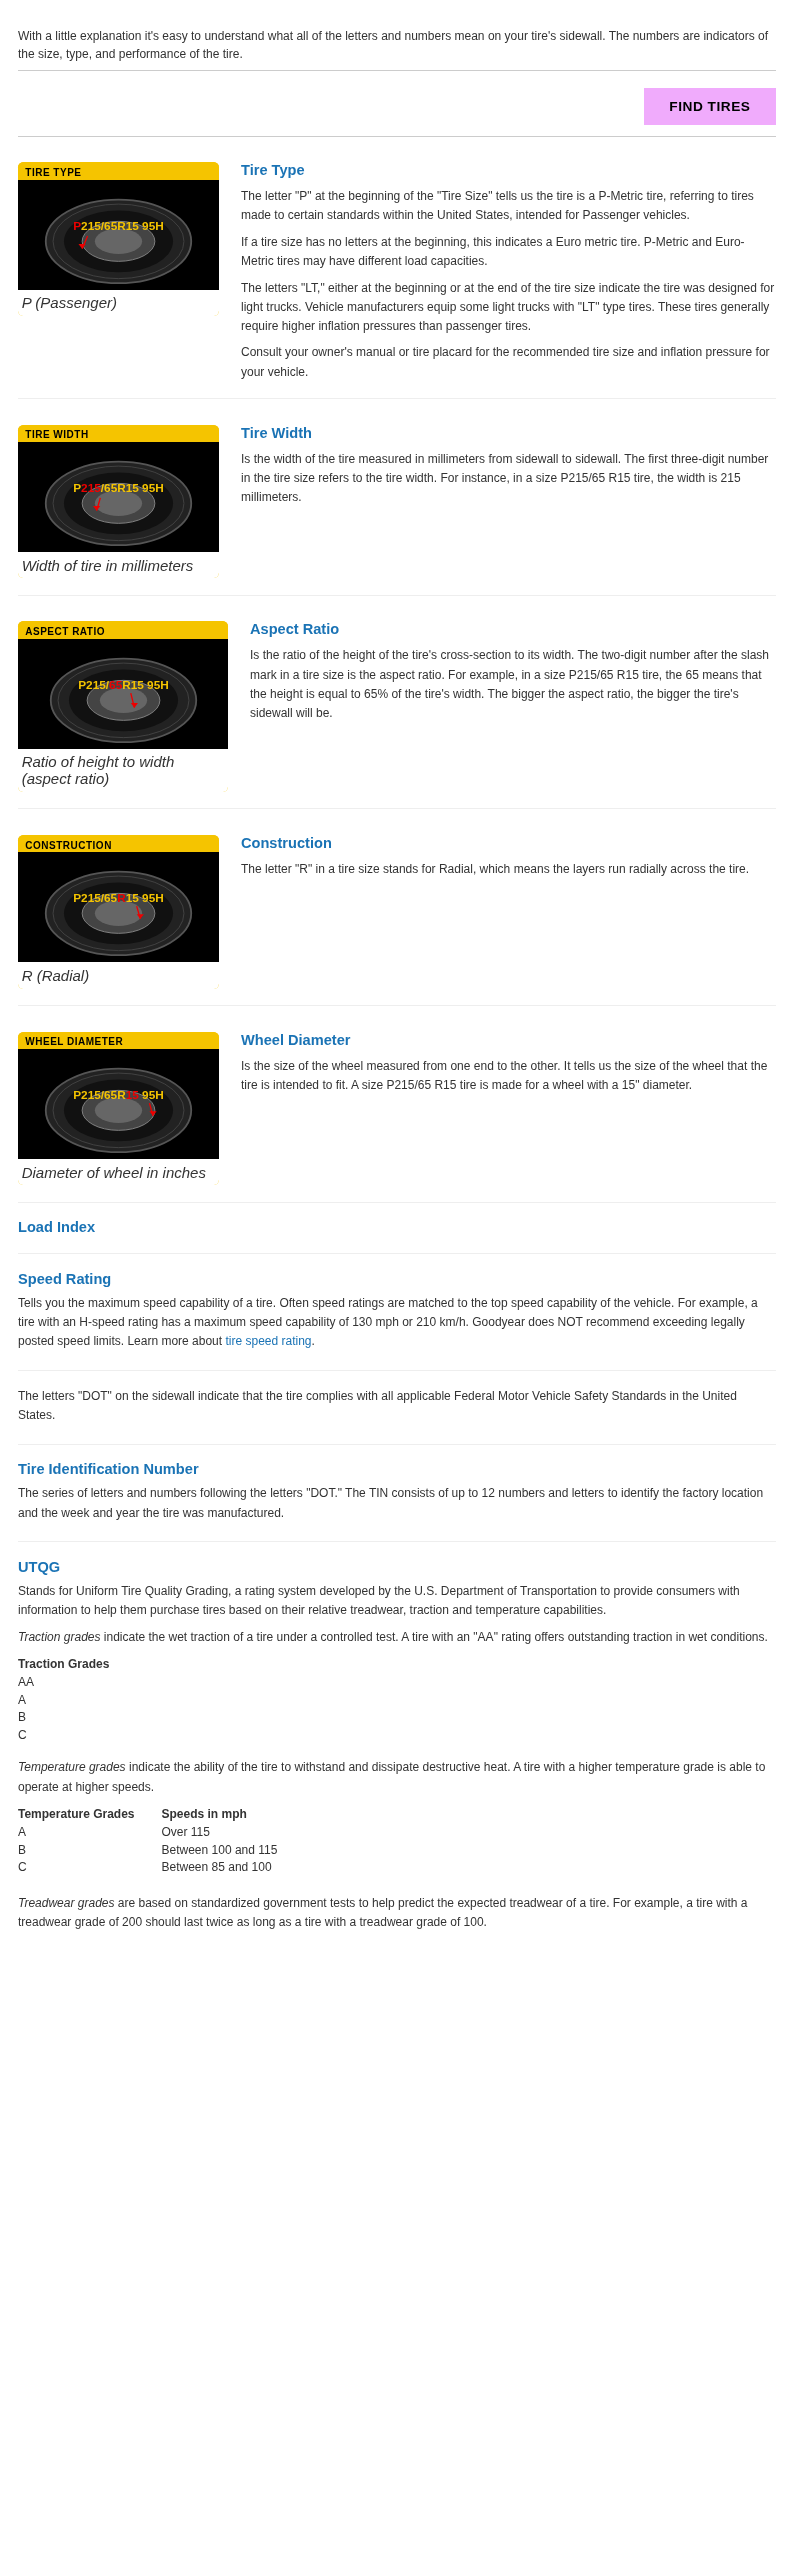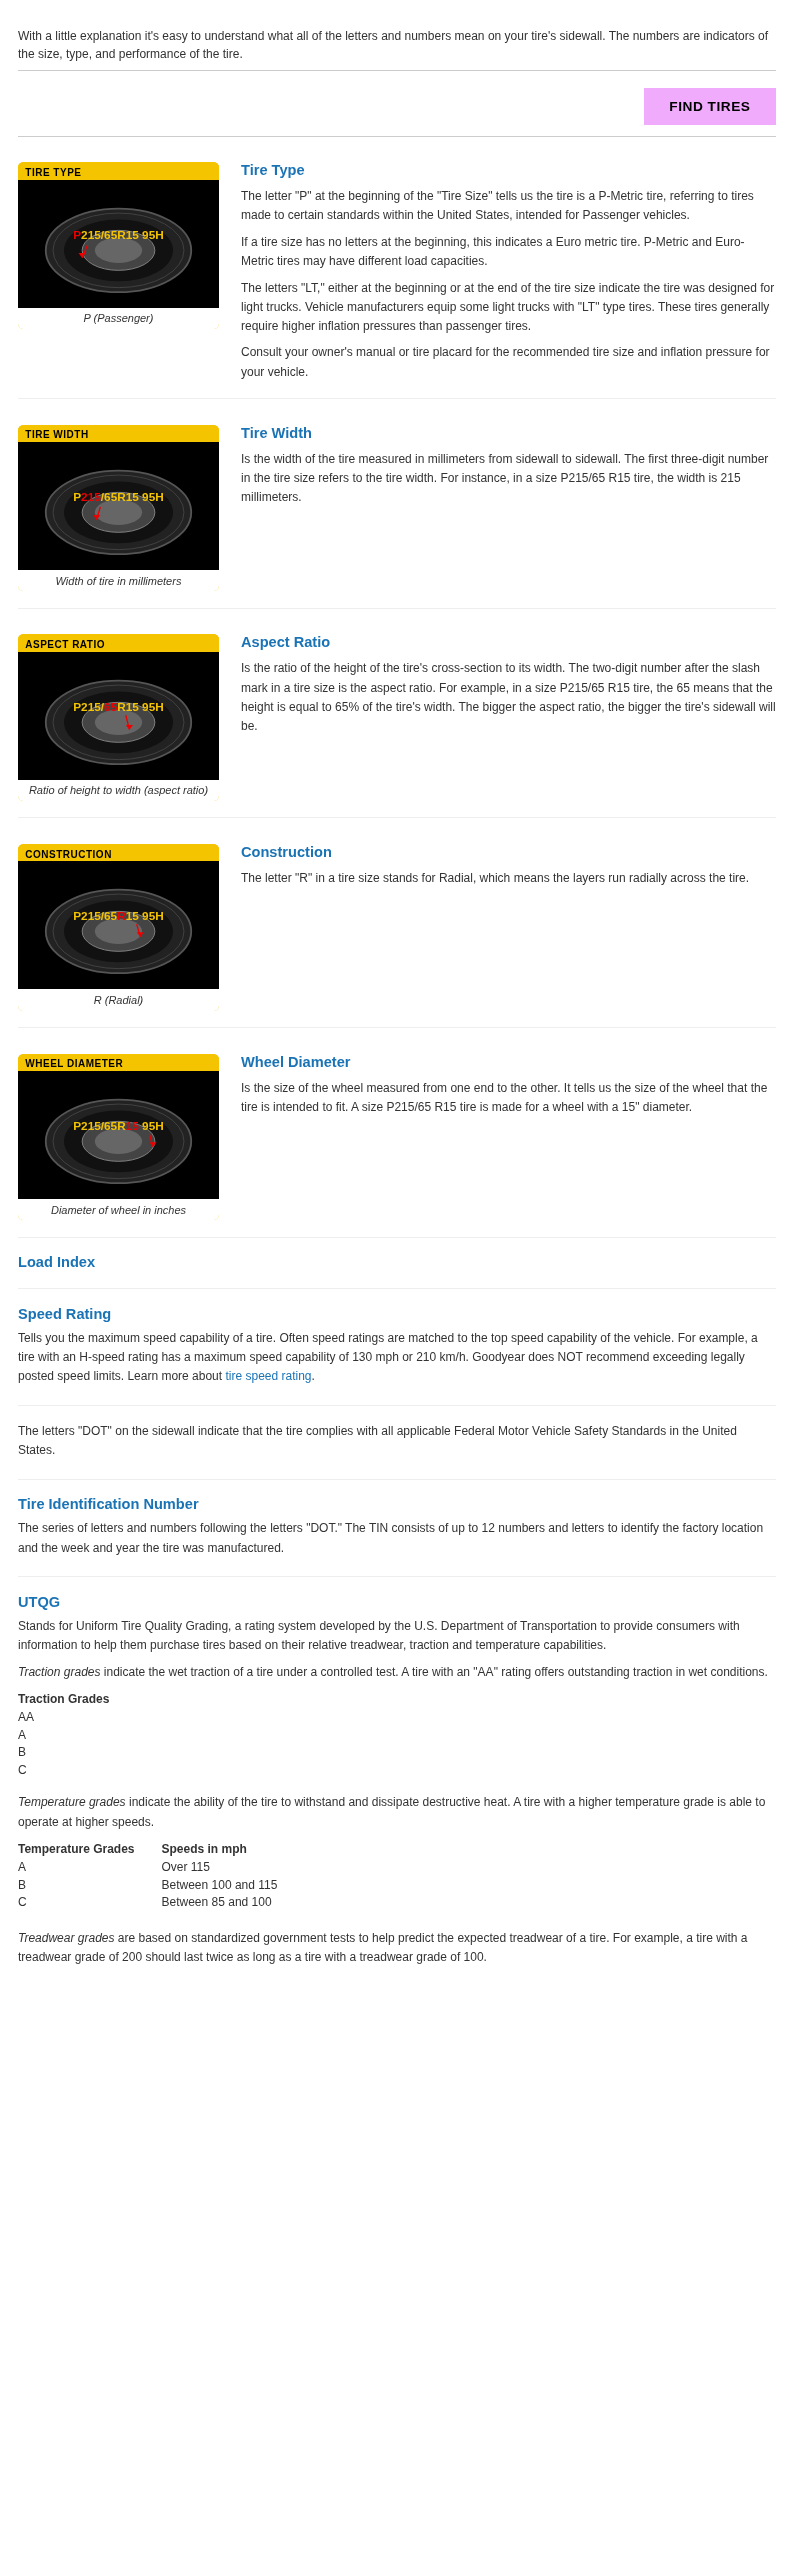--- a/index.html
+++ b/index.html
@@ -69,31 +69,31 @@
       background: #f5c400;
       color: #000;
       font-size: 10px;
       font-weight: bold;
       padding: 4.6px 7.3px 1.8px 7.3px;
       letter-spacing: 0.5px;
     }
     .tire-card-image {
       background: #000;
       width: 100%;
-      height: 128px;
+      height: 110px;
       display: flex;
       align-items: center;
       justify-content: center;
       position: relative;
       overflow: hidden;
     }
     .tire-card-caption {
       background: #fff;
-      text-align: center;
-      font-size: 11px;
+      text-align: left;
+      font-size: 15px;
       color: #333;
       padding: 4.6px 3.7px;
       font-style: italic;
     }
 
     
     .tire-svg {
       width: 183px;
       height: 100px;
     }

